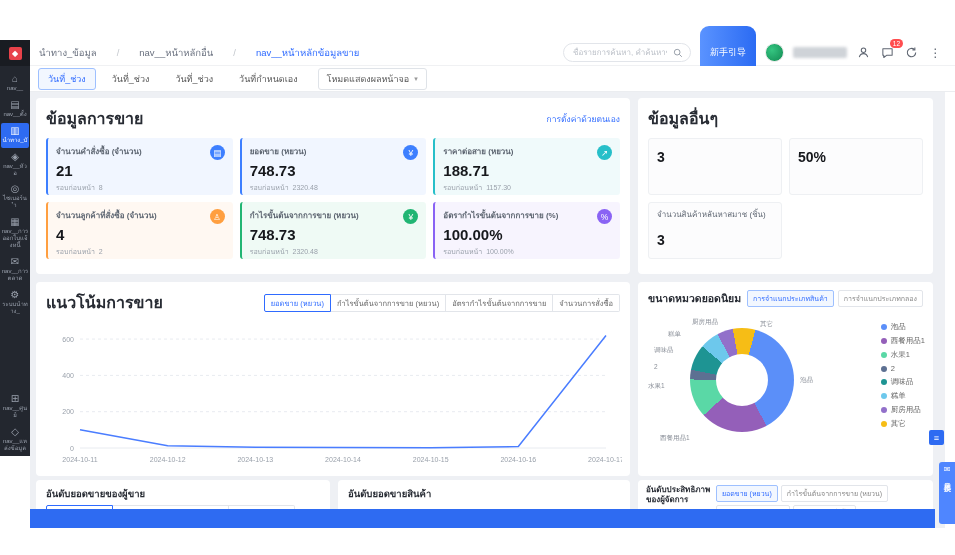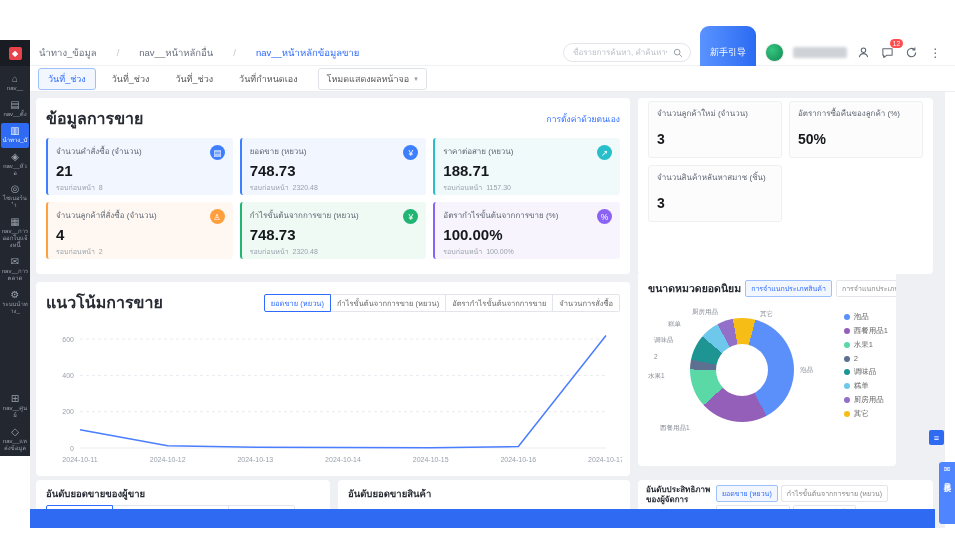--- a/index.html
+++ b/index.html
@@ -53,21 +53,21 @@
   .mode-dd .caret{font-size:7px;color:#999;}
   
   .main-bg{position:absolute;left:30px;top:92px;width:915px;height:436px;background:#eef0f4;}
   .card{position:absolute;background:#fff;border-radius:4px;box-sizing:border-box;}
   .card-head{display:flex;align-items:center;padding:8px 10px 4px;}
   .card-title{font-size:16px;font-weight:bold;color:#272b33;white-space:nowrap;}
   .card-link{margin-left:auto;font-size:8.5px;color:#2f6bff;cursor:pointer;white-space:nowrap;}
   
   .kpi-grid{display:grid;grid-template-columns:repeat(3,1fr);gap:7px;padding:3px 10px 10px;}
   .kpi{position:relative;border-radius:3px;padding:7px 8px 6px;height:57px;box-sizing:border-box;background:#f6f9ff;}
-  .kpi-label{font-size:8px;color:#5c6470;white-space:nowrap;overflow:hidden;}
+  .kpi-label{font-size:8px;color:#5c6470;white-space:nowrap;overflow:hidden;font-weight:bold;}
   .kpi-value{font-size:15px;font-weight:bold;color:#16181c;margin-top:4px;}
   .kpi-prev{font-size:7px;color:#9aa1ab;margin-top:3px;white-space:nowrap;}
   .kpi-icon{position:absolute;top:7px;right:8px;width:15px;height:15px;border-radius:50%;
     color:#fff;font-size:8.5px;display:flex;align-items:center;justify-content:center;}
   
   .ot-grid{display:grid;grid-template-columns:repeat(2,1fr);gap:7px;padding:3px 10px 10px;}
   .ot-tile{border:1px solid #eef0f3;background:#fcfcfd;border-radius:3px;padding:7px 8px;height:57px;box-sizing:border-box;}
   .ot-label{font-size:8px;color:#5c6470;line-height:1.25;min-height:19px;}
   .ot-value{font-size:14px;font-weight:bold;color:#16181c;margin-top:3px;}
   
@@ -253,27 +253,28 @@
     <div class="kpi" style="background: rgba(138, 99, 244, 0.07); border-left: 2px solid rgb(138, 99, 244);">
       <div class="kpi-label">อัตรากำไรขั้นต้นจากการขาย (%)</div>
       <div class="kpi-value">100.00%</div>
       <div class="kpi-prev"><span>รอบก่อนหน้า</span>&nbsp;&nbsp;<span>100.00%</span></div>
       <div class="kpi-icon" style="background: rgb(138, 99, 244);">%</div>
     </div>
   </div>
 </div>
 
 <div class="card" style="left:638px;top:98px;width:295px;height:176px;">
+  <div class="card-head">
+    <span class="card-title">ข้อมูลอื่นๆ</span>
+  </div>
   <div class="ot-grid">
     <div class="ot-tile">
-      <div class="ot-label">จำนวนลูกค้าใหม่ (จำนวน)</div>
       <div class="ot-value">3</div>
     </div>
     <div class="ot-tile">
-      <div class="ot-label">อัตราการซื้อคืนของลูกค้า (%)</div>
       <div class="ot-value">50%</div>
     </div>
     <div class="ot-tile">
       <div class="ot-label">จำนวนสินค้าหลันหาสมาช (ชิ้น)</div>
       <div class="ot-value">3</div>
     </div>
   </div>
 </div>
 
 <div class="card" style="left:36px;top:282px;width:594px;height:194px;">
@@ -299,21 +300,21 @@
       <text x="123.66666666666666" y="144" text-anchor="middle" class="tick">2024-10-12</text>
       <text x="211.33333333333331" y="144" text-anchor="middle" class="tick">2024-10-13</text>
       <text x="299" y="144" text-anchor="middle" class="tick">2024-10-14</text>
       <text x="386.66666666666663" y="144" text-anchor="middle" class="tick">2024-10-15</text>
       <text x="474.33333333333337" y="144" text-anchor="middle" class="tick">2024-10-16</text>
       <text x="562" y="144" text-anchor="middle" class="tick">2024-10-17</text>
       <polyline points="36,111.84615384615384 123.66666666666666,127.82153846153847 211.33333333333331,129.27384615384616 299,129.45538461538462 386.66666666666663,129.63692307692307 474.33333333333337,128.5476923076923 562,17.446153846153834" fill="none" stroke="#4a7dff" stroke-width="1.5" stroke-linejoin="round"></polyline>
     </svg>
 </div>
 
-<div class="card" style="left:638px;top:272px;width:258px;height:194px;overflow:hidden;">
+<div class="card" style="left:638px;top:282px;width:295px;height:194px;overflow:hidden;">
   <div class="card-head" style="gap:4px;">
     <span class="card-title" style="font-size:10.5px;">ขนาดหมวดยอดนิยม</span>
     <span class="mini-pill active" style="margin-left:auto;">การจำแนกประเภทสินค้า</span>
     <span class="mini-pill">การจำแนกประเภทกลอง</span>
   </div>
   <div class="donut-wrap">
     <div class="donut" style="background: conic-gradient(from 15deg, rgb(91, 143, 249) 0deg, rgb(91, 143, 249) 136.8deg, rgb(148, 95, 185) 136.8deg, rgb(148, 95, 185) 212.4deg, rgb(90, 216, 166) 212.4deg, rgb(90, 216, 166) 255.6deg, rgb(93, 112, 146) 255.6deg, rgb(93, 112, 146) 266.4deg, rgb(30, 148, 147) 266.4deg, rgb(30, 148, 147) 295.2deg, rgb(109, 200, 236) 295.2deg, rgb(109, 200, 236) 316.8deg, rgb(146, 112, 202) 316.8deg, rgb(146, 112, 202) 334.8deg, rgb(246, 189, 22) 334.8deg, rgb(246, 189, 22) 360deg);"></div>
     <span class="callout" style="left:44px;top:-2px;">厨房用品</span>
     <span class="callout" style="left:112px;top:0px;">其它</span>
     <span class="callout" style="left:20px;top:10px;">糕单</span>

